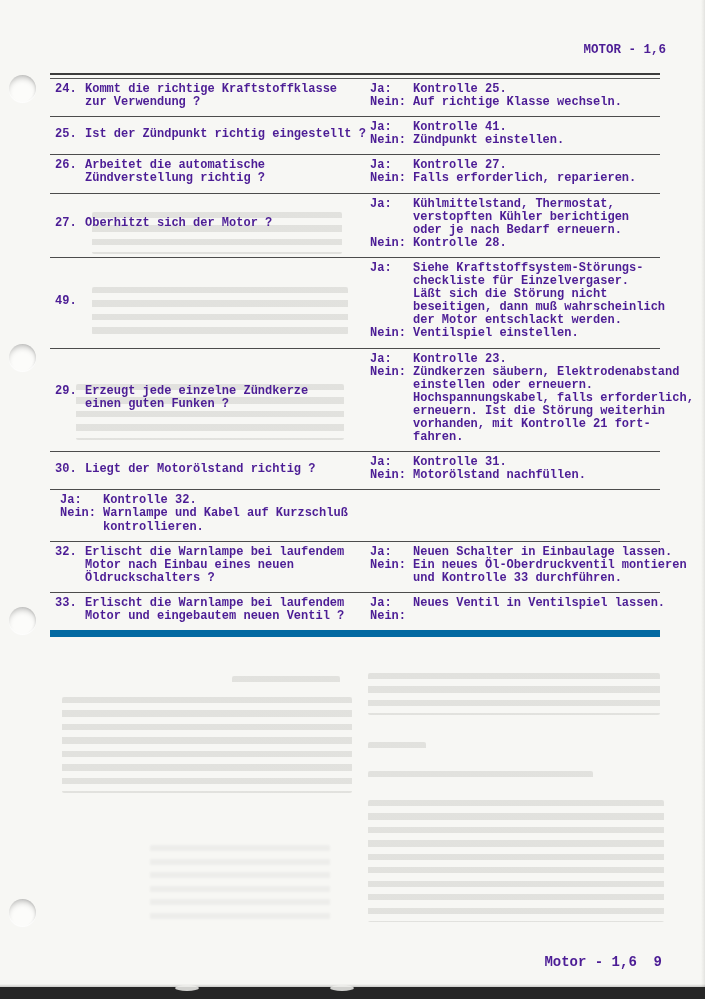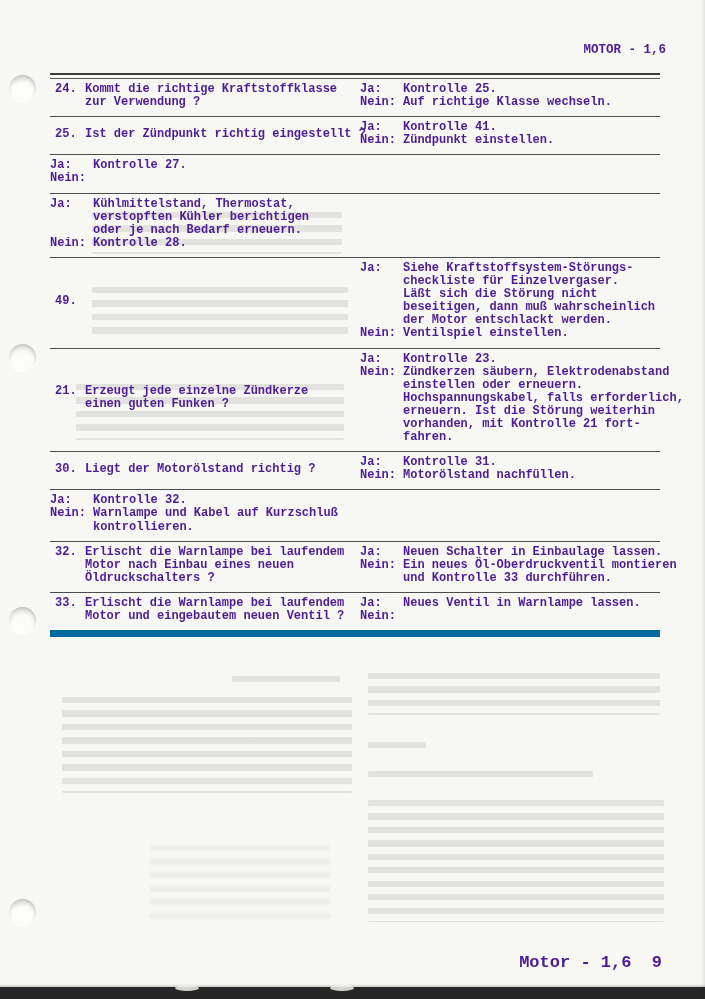--- a/index.html
+++ b/index.html
@@ -5,31 +5,31 @@
   html,body { margin:0; padding:0; background:#e8e8e6; }
   .page {
     position:relative; width:705px; height:999px; margin:0 auto;
     background:#f7f7f4; overflow:hidden;
     font-family:"Liberation Mono","DejaVu Sans Mono",monospace;
     font-size:12px; line-height:13.1px; font-weight:700; color:#4c1d95;
   }
 
   
   .page-header { position:absolute; top:44px; right:39px; white-space:pre; font-size:12.5px; }
-  .page-footer { position:absolute; top:956px; right:43px; white-space:pre; font-size:17px; }
+  .page-footer { position:absolute; top:956px; right:43px; white-space:pre; font-size:14px; }
 
   
   .qtable { position:absolute; left:50px; top:73px; width:610px; z-index:2; }
   .rule-top { height:3px; border-top:2px solid #3c3c3c; border-bottom:1px solid #565656; }
   .row { display:flex; border-bottom:1px solid #4c4c4c; padding:4px 0 7px 0;align-items:center; }
   .row:last-child { border-bottom:7px solid #0369a1; }
   .q-cell { width:310px; flex:none; display:flex; align-items:flex-start; }
   .q-num { width:35px; flex:none; padding-left:5px; box-sizing:border-box; }
   .q-text { white-space:pre; }
-  .a-cell { flex:none; width:300px; }
+  .a-cell { flex:none; width:300px;margin-left:10px; }
   .ans { display:flex; align-items:flex-start; }
   .ans-label { width:43px; flex:none; }
   .ans-body { white-space:pre; }
 
   
   .hole { position:absolute; left:9px; width:27px; height:27px; border-radius:50%;
     background:#fcfcfa;
     box-shadow: inset 0 5px 6px -3px rgba(0,0,0,0.28),
                 inset -2px 1px 3px -2px rgba(0,0,0,0.15),
                 0 1px 1px rgba(255,255,255,0.9); }
@@ -115,32 +115,42 @@
             <div class="ans-body">Kontrolle 41.</div>
           </div>
           <div class="ans">
             <span class="ans-label">Nein:</span>
             <div class="ans-body">Zündpunkt einstellen.</div>
           </div>
         </div>
   </div>
 
   <div class="row">
+    <div class="q-cell">
+      <span class="q-num">26.</span>
+      <div class="q-text">Arbeitet die automatische
+Zündverstellung richtig ?</div>
+    </div>
     <div class="a-cell">
           <div class="ans">
             <span class="ans-label">Ja:</span>
             <div class="ans-body">Kontrolle 27.</div>
           </div>
           <div class="ans">
             <span class="ans-label">Nein:</span>
-          </div>
-        </div>
-  </div>
-
-  <div class="row">
+            <div class="ans-body">Falls erforderlich, reparieren.</div>
+          </div>
+        </div>
+  </div>
+
+  <div class="row">
+    <div class="q-cell">
+      <span class="q-num">27.</span>
+      <div class="q-text">Oberhitzt sich der Motor ?</div>
+    </div>
     <div class="a-cell">
           <div class="ans">
             <span class="ans-label">Ja:</span>
             <div class="ans-body">Kühlmittelstand, Thermostat,
 verstopften Kühler berichtigen
 oder je nach Bedarf erneuern.</div>
           </div>
           <div class="ans">
             <span class="ans-label">Nein:</span>
             <div class="ans-body">Kontrolle 28.</div>
@@ -163,21 +173,21 @@
           </div>
           <div class="ans">
             <span class="ans-label">Nein:</span>
             <div class="ans-body">Ventilspiel einstellen.</div>
           </div>
         </div>
   </div>
 
   <div class="row">
     <div class="q-cell">
-      <span class="q-num">21.</span>
+      <span class="q-num">29.</span>
       <div class="q-text">Erzeugt jede einzelne Zündkerze
 einen guten Funken ?</div>
     </div>
     <div class="a-cell">
           <div class="ans">
             <span class="ans-label">Ja:</span>
             <div class="ans-body">Kontrolle 23.</div>
           </div>
           <div class="ans">
             <span class="ans-label">Nein:</span>
@@ -244,21 +254,21 @@
 
   <div class="row">
     <div class="q-cell">
       <span class="q-num">33.</span>
       <div class="q-text">Erlischt die Warnlampe bei laufendem
 Motor und eingebautem neuen Ventil ?</div>
     </div>
     <div class="a-cell">
           <div class="ans">
             <span class="ans-label">Ja:</span>
-            <div class="ans-body">Neues Ventil in Warnlampe lassen.</div>
+            <div class="ans-body">Neues Ventil in Ventilspiel lassen.</div>
           </div>
           <div class="ans">
             <span class="ans-label">Nein:</span>
           </div>
         </div>
   </div>
 </div>
 
   <div class="page-footer">Motor - 1,6  9</div>
 

